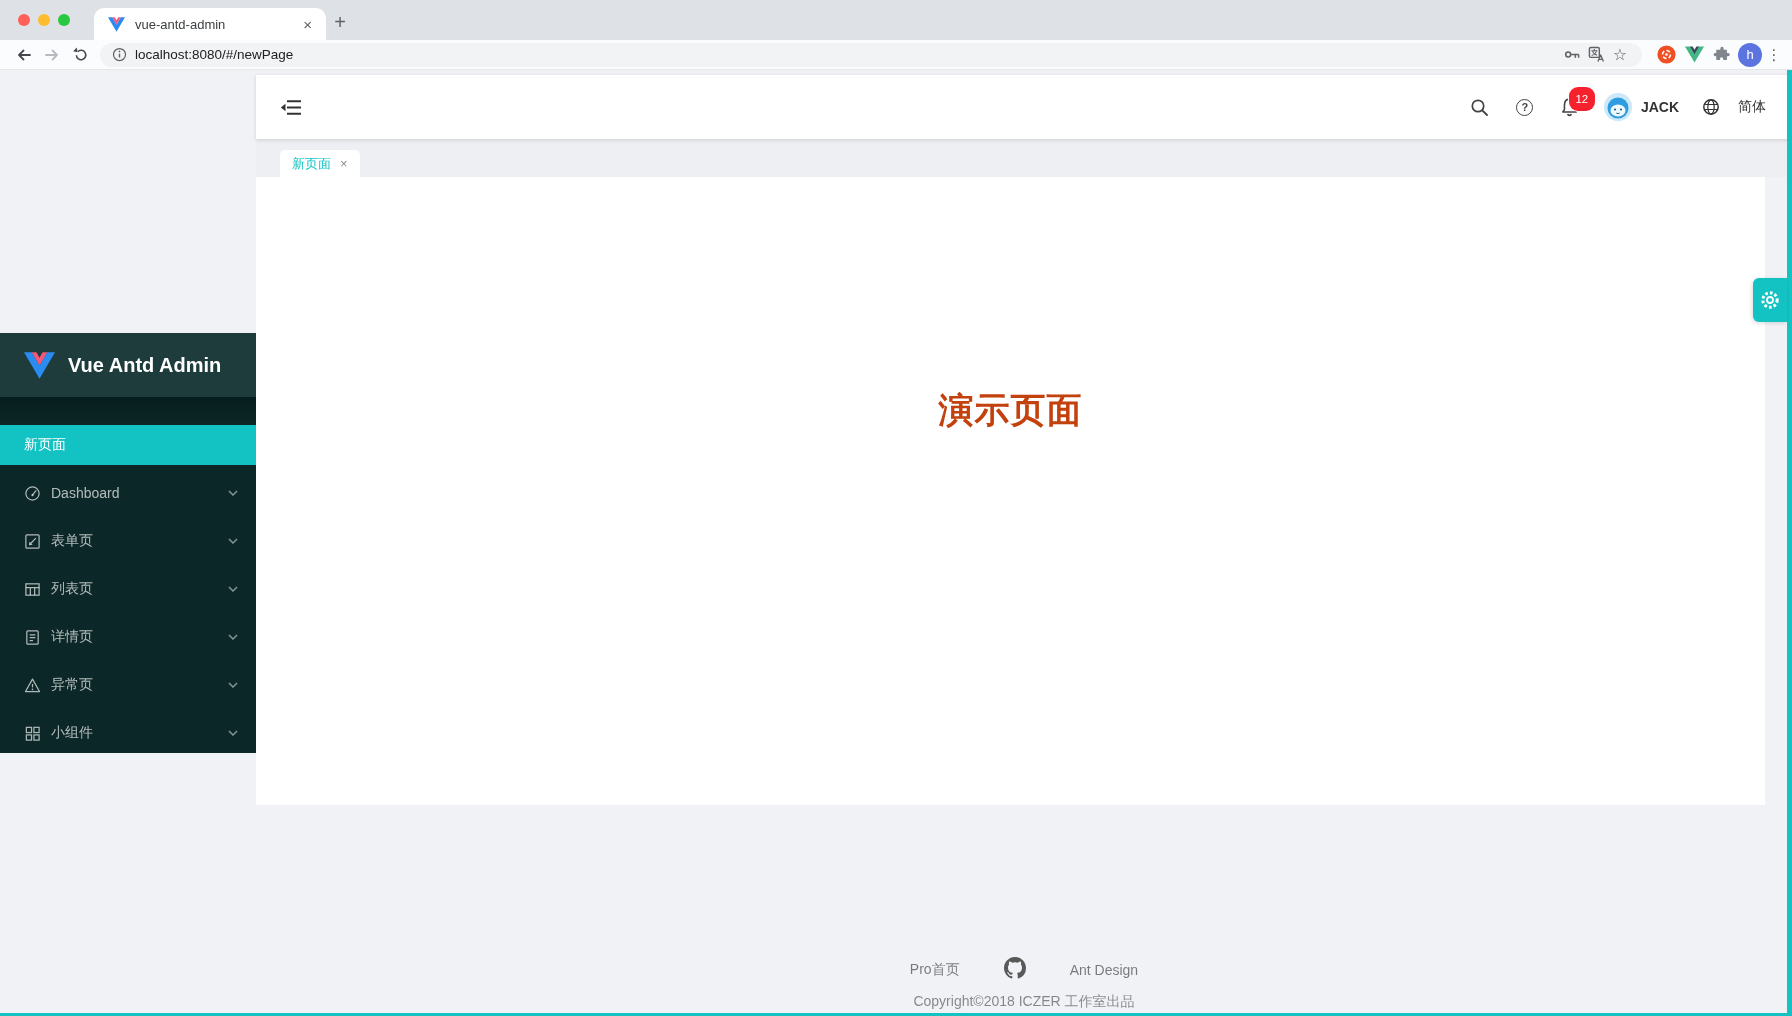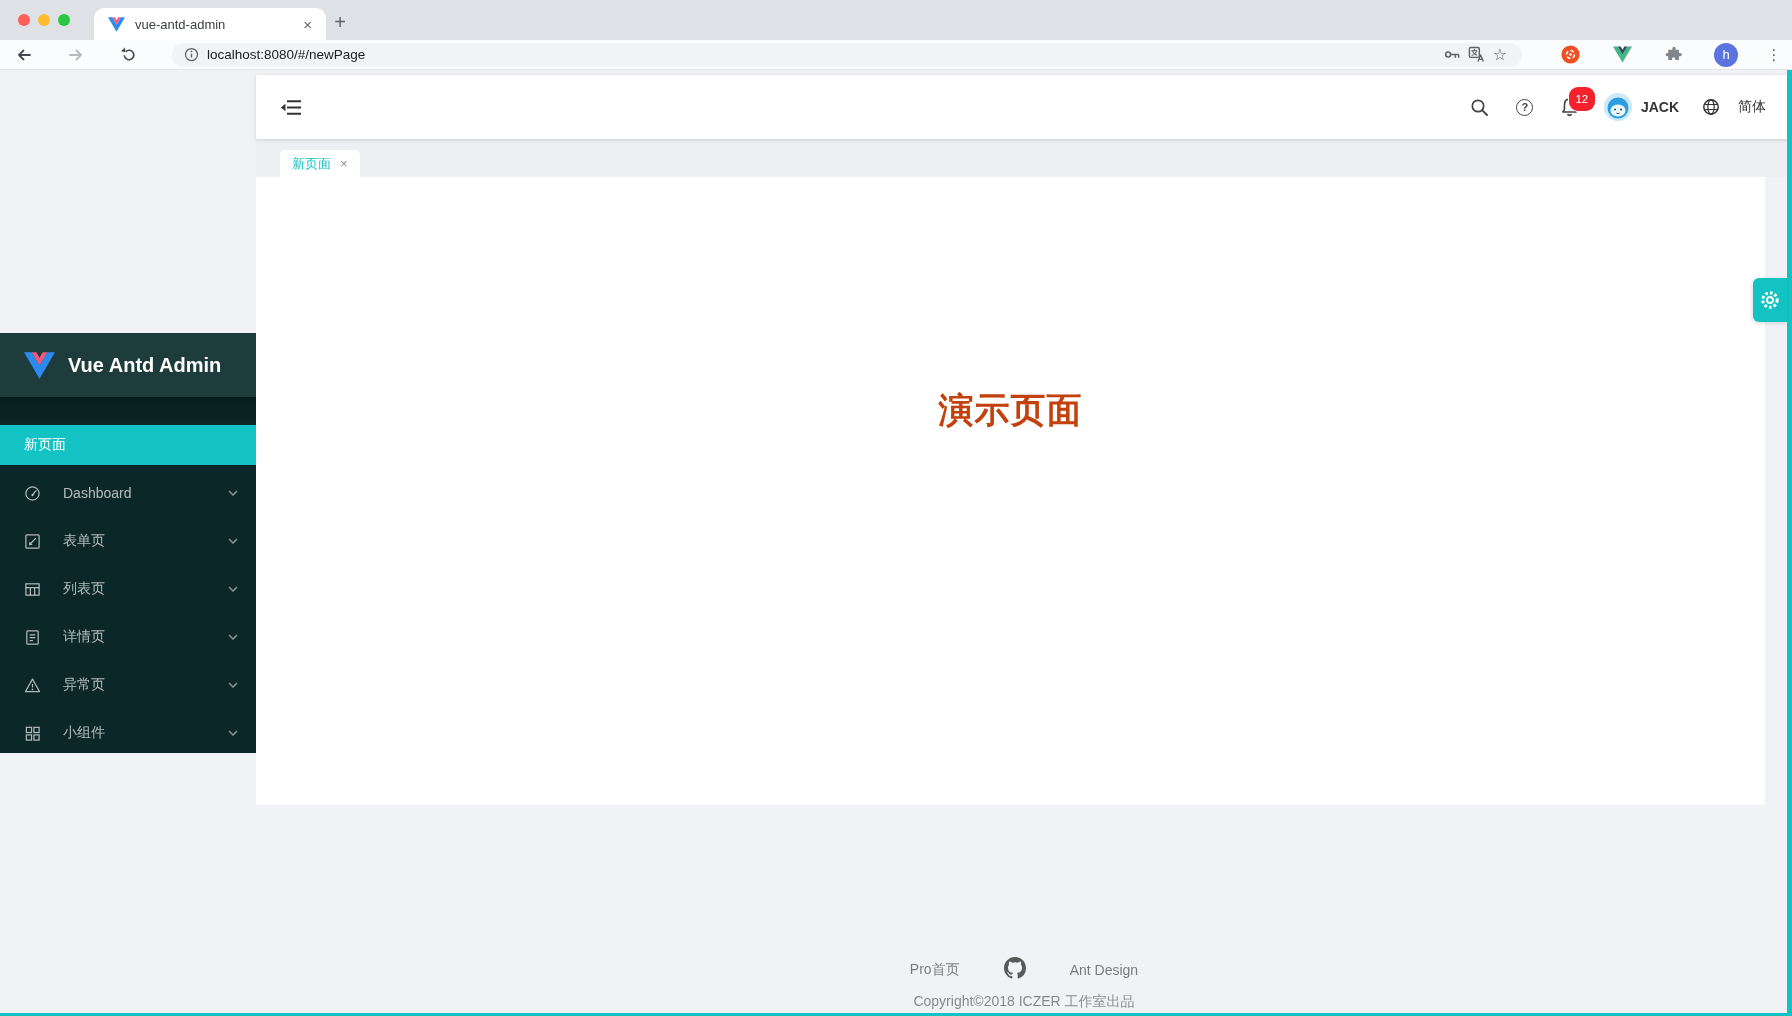--- a/index.html
+++ b/index.html
@@ -12,21 +12,21 @@
   .traffic { position:absolute; top:14px; left:18px; display:flex; gap:8px; }
   .traffic span { width:12px; height:12px; border-radius:50%; display:block; }
   .t-red { background:#ff5f57; } .t-yellow { background:#febc2e; } .t-green { background:#28c840; }
   .btab { position:absolute; left:78px; top:8px; width:232px; height:32px; background:#fff;
           border-radius:10px 10px 0 0; display:flex; align-items:center; padding:0 10px 0 14px;margin-left:16px; }
   .btab-title { flex:1; font-size:13px; color:#3c4043; margin-left:10px; white-space:nowrap; overflow:hidden; }
   .btab-close { color:#5f6368; font-size:15px; line-height:1; padding:2px 4px; cursor:default; }
   .newtab-btn { position:absolute; left:326px; top:8px; width:28px; height:28px; display:flex;
           align-items:center; justify-content:center; font-size:20px; color:#5f6368; }
 
-  .toolbar { height:30px; background:#fbfcfd; display:flex; align-items:center; padding:0 8px 0 10px; border-bottom:1px solid #e4e6e9;gap:24px; }
+  .toolbar { height:30px; background:#fbfcfd; display:flex; align-items:center; padding:0 8px 0 10px; border-bottom:1px solid #e4e6e9; }
   .nav-ic { width:28px; height:26px; display:flex; align-items:center; justify-content:center; flex:0 0 auto; }
   .omnibox { flex:1; height:24px; margin:0 10px 0 6px; background:#f1f3f4; border-radius:13px;
              display:flex; align-items:center; padding:0 10px 0 12px; }
   .omni-url { font-size:13.5px; color:#202124; margin-left:8px; flex:1; }
   .omni-ic { width:24px; height:22px; display:flex; align-items:center; justify-content:center; flex:0 0 auto; }
   .star-glyph { font-size:16px; color:#5f6368; }
   .ext-ic { width:28px; height:26px; display:flex; align-items:center; justify-content:center; flex:0 0 auto; }
   .h-avatar { width:24px; height:24px; border-radius:50%; background:#5b74e0; color:#fff; font-size:13px;
               display:flex; align-items:center; justify-content:center; }
   .kebab { font-size:15px; color:#5f6368; letter-spacing:0; width:20px; text-align:center; }
@@ -36,21 +36,21 @@
 
   .sidebar { width:256px; background:#0c2727; flex:0 0 auto; display:flex; flex-direction:column; }
   .logo { height:64px; background:#1e3c3c; display:flex; align-items:center; padding-left:24px; gap:13px; flex:0 0 auto; }
   .logo-title { color:#fff; font-size:20px; font-weight:bold; white-space:nowrap; }
   .logo-shadow { height:28px; background:linear-gradient(#071d1d, rgba(12,39,39,0)); flex:0 0 auto; }
   .menu-item-selected { height:40px; background:#13c2c2; color:#fff; display:flex; align-items:center;
                         padding-left:24px; font-size:14px; }
   .menu-item { height:40px; margin-top:8px; display:flex; align-items:center; padding:0 18px 0 24px;
                color:rgba(255,255,255,0.68); font-size:14px; gap:10px; }
   .menu-item svg.mi { flex:0 0 auto; }
-  .menu-label { flex:1;margin-left:12px; }
+  .menu-label { flex:1; }
   .chev { flex:0 0 auto; opacity:.75; }
 
   .main { flex:1; display:flex; flex-direction:column; background:#f0f2f5; min-width:0; }
   .app-header { height:64px; background:#fff; box-shadow:0 1px 4px rgba(0,0,0,0.14); display:flex;
                 align-items:center; padding:0 26px 0 24px; position:relative; z-index:3; flex:0 0 auto; }
   .hdr-right { margin-left:auto; display:flex; align-items:center; gap:23px; }
   .hicon { display:flex; align-items:center; justify-content:center; width:22px; height:22px; }
   .qmark { width:17px; height:17px; border:1.6px solid #434343; border-radius:50%; color:#434343;
            font-size:11px; display:flex; align-items:center; justify-content:center; font-weight:bold; }
   .bell-wrap { position:relative; }

